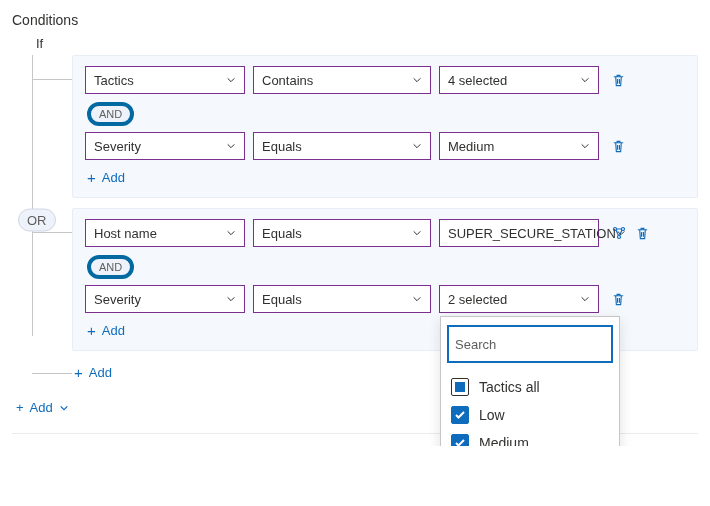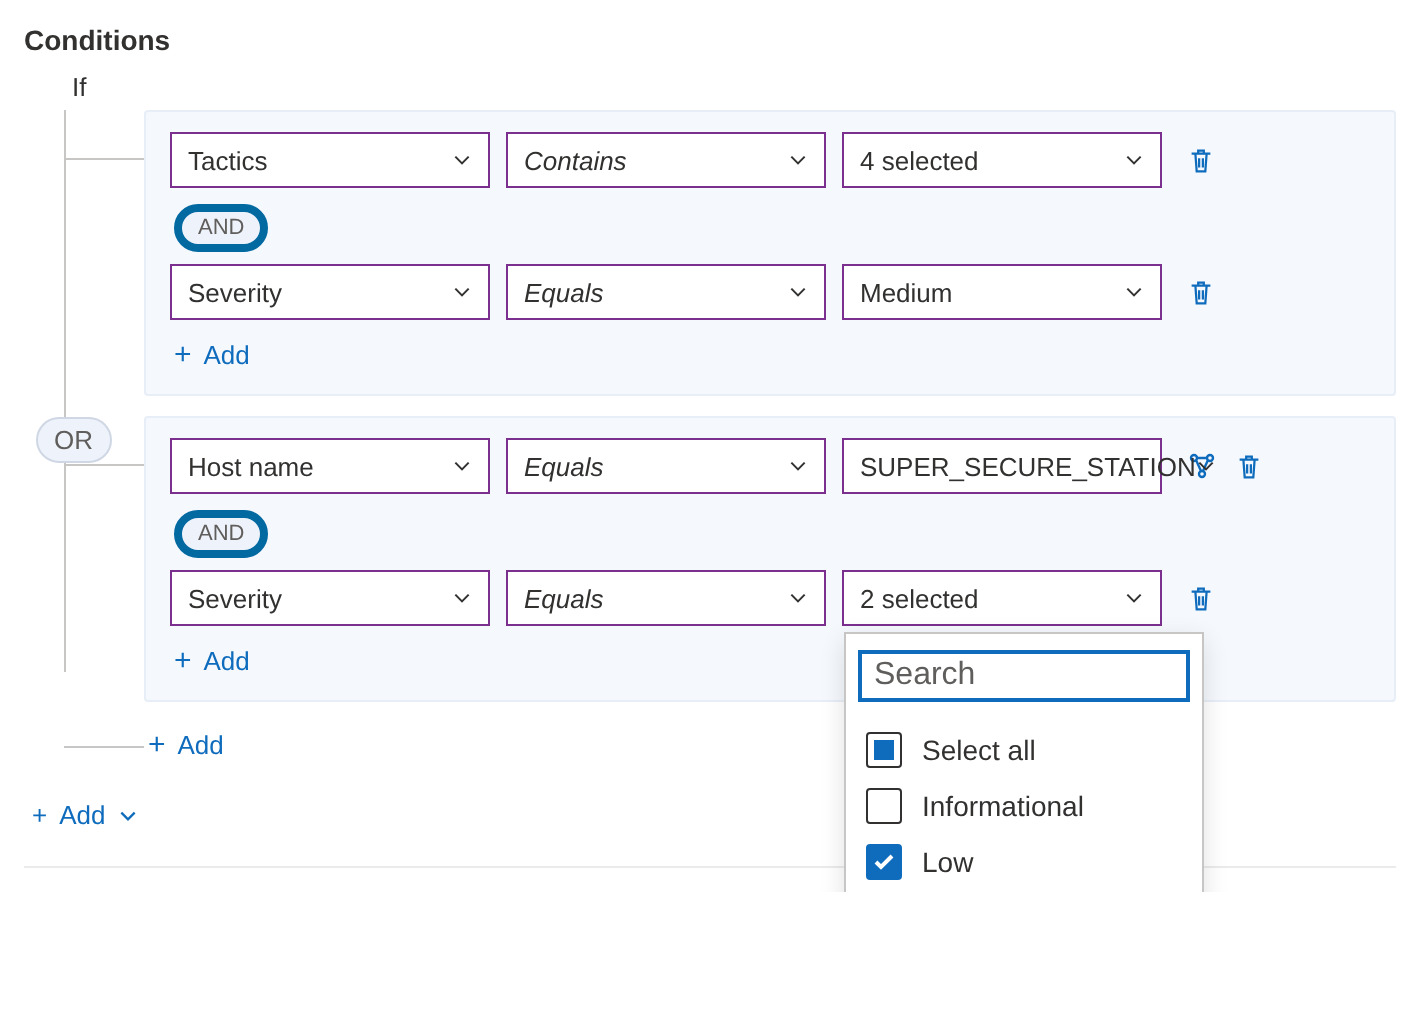--- a/index.html
+++ b/index.html
@@ -4,21 +4,21 @@
 <style>
   * { box-sizing: border-box; margin: 0; padding: 0; }
   body {
     font-family: "Segoe UI", -apple-system, sans-serif;
     font-size: 13px;
     color: #323130;
     padding: 12px;
     width: 710px;
     background: #fff;
   }
-  .title { font-weight: 700; font-size: 14px; margin-bottom: 8px; }
+  .title { font-weight: 400; font-size: 14px; margin-bottom: 8px; }
   .if-label { font-size: 13px; margin-left: 24px; margin-bottom: 4px; }
   .tree {
     position: relative;
     margin-left: 20px;
   }
   .tree::before {
     content: "";
     position: absolute;
     left: 0;
     top: 0;
@@ -71,21 +71,21 @@
     background: #fff;
     display: flex;
     align-items: center;
     justify-content: space-between;
     padding: 0 8px;
     font-size: 13px;
     cursor: pointer;
     position: relative;
   }
   .select.sel-field { width: 160px; }
-  .select.sel-op { width: 160px; font-style: italic; }
+  .select.sel-op { width: 178px; }
   .select.sel-val { width: 160px; }
   .chev {
     width: 10px; height: 10px;
     display: inline-flex; align-items: center; justify-content: center;
   }
   .chev svg { width: 10px; height: 10px; }
   .and-badge {
     display: inline-block;
     background: #eef3fb;
     border: 4px solid #0369a1;
@@ -149,23 +149,23 @@
     width: 180px;
     background: #fff;
     border: 1px solid #c8c6c4;
     box-shadow: 0 4px 12px rgba(0,0,0,.12);
     padding: 8px 6px;
     z-index: 10;
   }
   .dd-search {
     width: 100%;
     border: 2px solid #0f6cbd;
-    height: 26px;
+    height: 38px;
     padding: 0 6px;
-    font-size: 16px;
+    font-size: 13px;
     margin-bottom: 10px;
     outline: none;
   }
   .dd-search::placeholder { color: #605e5c; }
   .dd-item {
     display: flex;
     align-items: center;
     gap: 10px;
     padding: 5px 4px;
     font-size: 14px;
@@ -344,25 +344,21 @@
           <span class="chev">
               <svg viewBox="0 0 12 12">
                 <path d="M2 4l4 4 4-4" fill="none" stroke="#323130" stroke-width="1.2"></path>
               </svg>
             </span>
 
           <div class="dropdown">
             <input class="dd-search" placeholder="Search" style="">
             <div class="dd-item">
               <span class="cb semi"></span>
-              <span>Select all</span>
-            </div>
-            <div class="dd-item">
-              <span class="cb"></span>
-              <span>Informational</span>
+              <span>Tactics all</span>
             </div>
             <div class="dd-item">
               <span class="cb checked">
                   <svg viewBox="0 0 12 12" fill="none" stroke-width="2">
                     <path d="M2 6l2.5 2.5L10 3"></path>
                   </svg>
                 </span>
               <span>Low</span>
             </div>
             <div class="dd-item">

